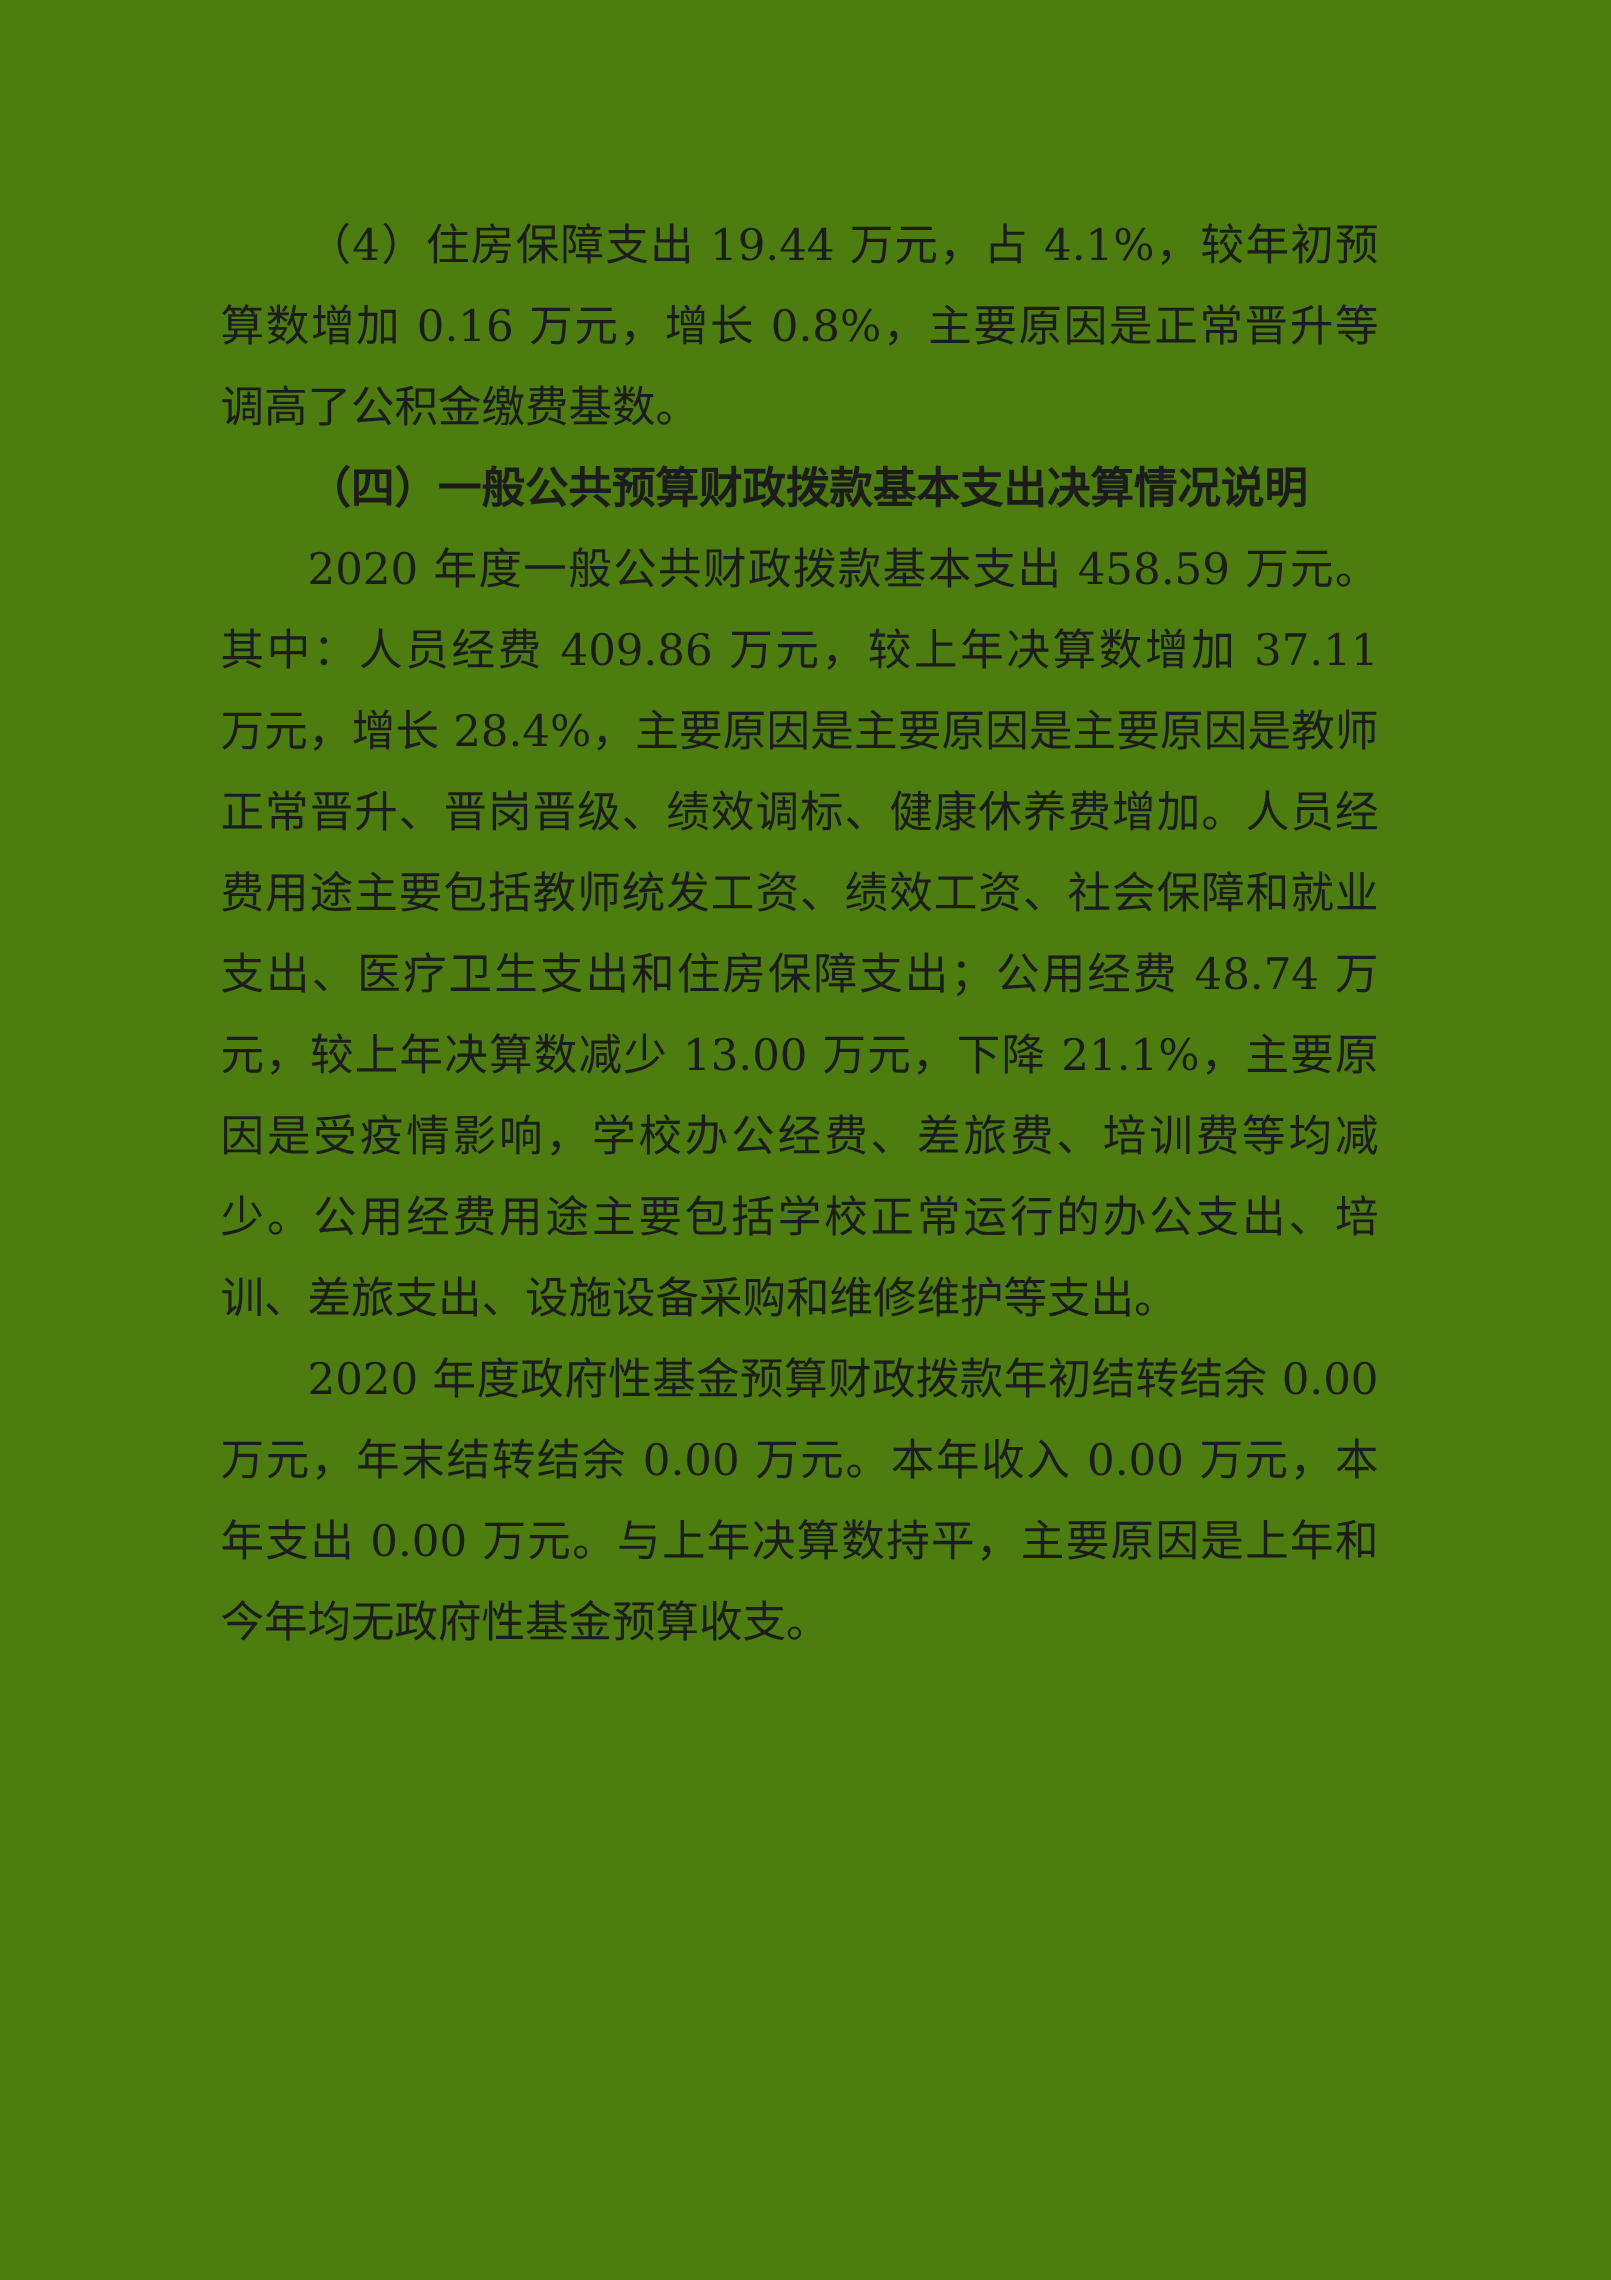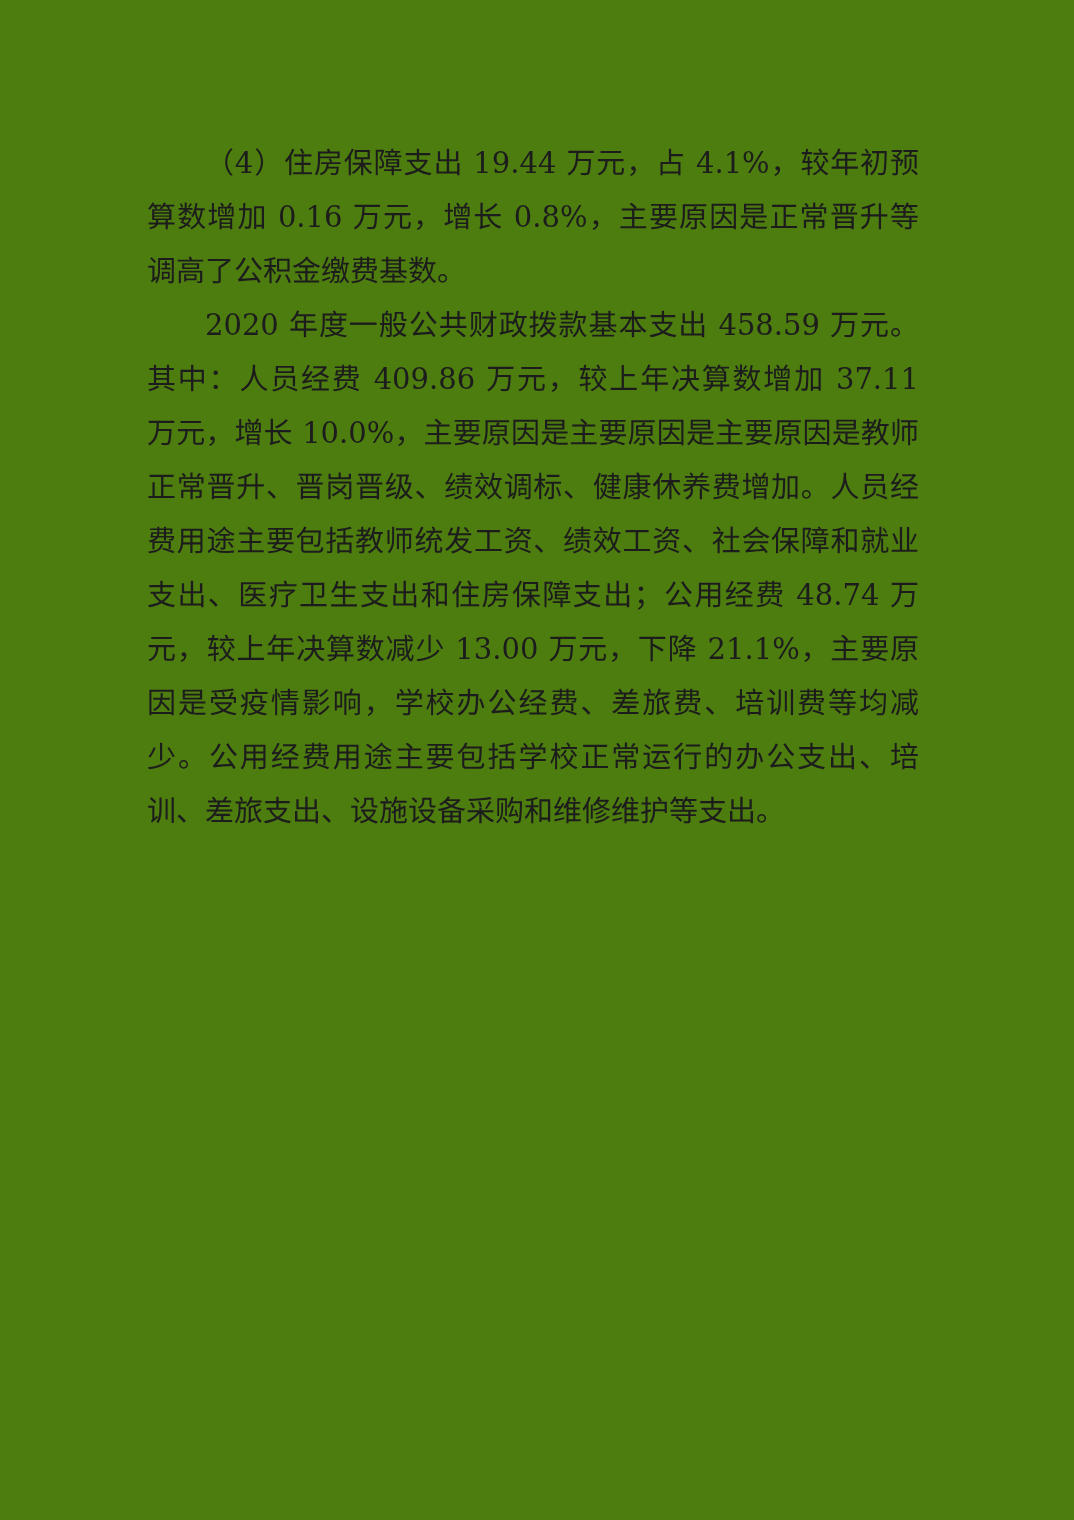--- a/index.html
+++ b/index.html
@@ -33,15 +33,17 @@
     font-weight: bold;
     text-align: left;
   }
 </style>
 </head>
 <body>
 
 <div class="page">
   <div id="sections-root">
       <p class="doc-section">（4）住房保障支出 19.44 万元，占 4.1%，较年初预算数增加 0.16 万元，增长 0.8%，主要原因是正常晋升等调高了公积金缴费基数。</p>
-      <p class="doc-section">2020 年度一般公共财政拨款基本支出 458.59 万元。其中：人员经费 409.86 万元，较上年决算数增加 37.11 万元，增长 10.0%，主要原因是主要原因是主要原因是教师正常晋升、晋岗晋级、绩效调标、健康休养费增加。人员经费用途主要包括教师统发工资、绩效工资、社会保障和就业支出、医疗卫生支出和住房保障支出；公用经费 48.74 万元，较上年决算数减少 13.00 万元，下降 21.1%，主要原因是受疫情影响，学校办公经费、差旅费、培训费等均减少。公用经费用途主要包括学校正常运行的办公支出、培训、差旅支出、设施设备采购和维修维护等支出。</p>
+      <p class="doc-section heading">（四）一般公共预算财政拨款基本支出决算情况说明</p>
+      <p class="doc-section">2020 年度一般公共财政拨款基本支出 458.59 万元。其中：人员经费 409.86 万元，较上年决算数增加 37.11 万元，增长 28.4%，主要原因是主要原因是主要原因是教师正常晋升、晋岗晋级、绩效调标、健康休养费增加。人员经费用途主要包括教师统发工资、绩效工资、社会保障和就业支出、医疗卫生支出和住房保障支出；公用经费 48.74 万元，较上年决算数减少 13.00 万元，下降 21.1%，主要原因是受疫情影响，学校办公经费、差旅费、培训费等均减少。公用经费用途主要包括学校正常运行的办公支出、培训、差旅支出、设施设备采购和维修维护等支出。</p>
+      <p class="doc-section">2020 年度政府性基金预算财政拨款年初结转结余 0.00 万元，年末结转结余 0.00 万元。本年收入 0.00 万元，本年支出 0.00 万元。与上年决算数持平，主要原因是上年和今年均无政府性基金预算收支。</p>
     </div>
 </div>
 
 </body></html>

